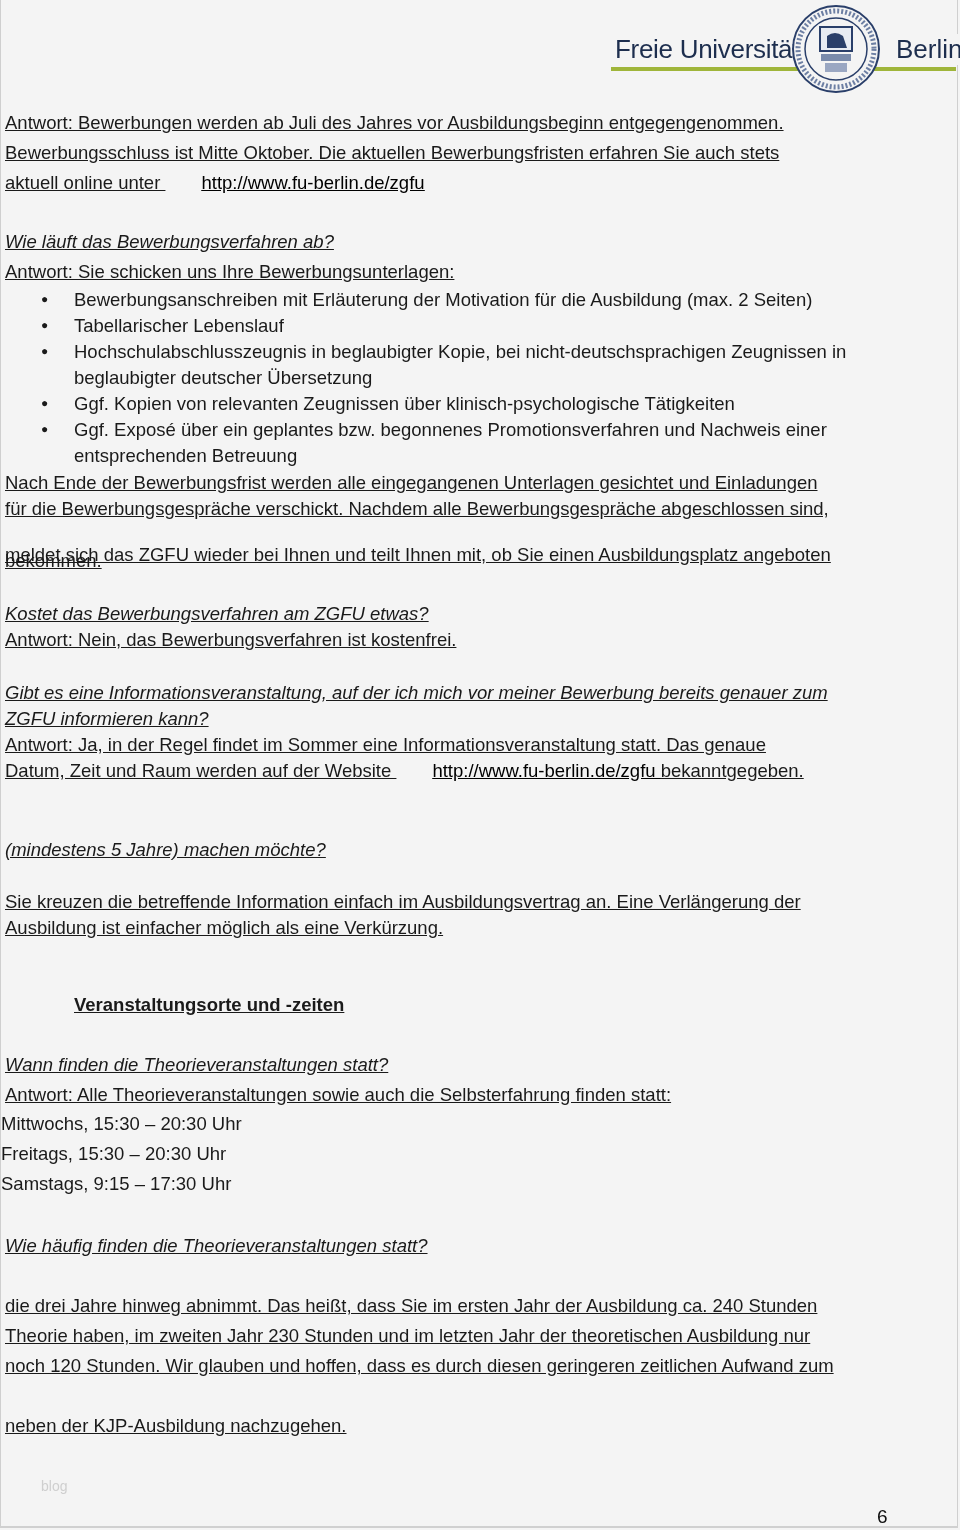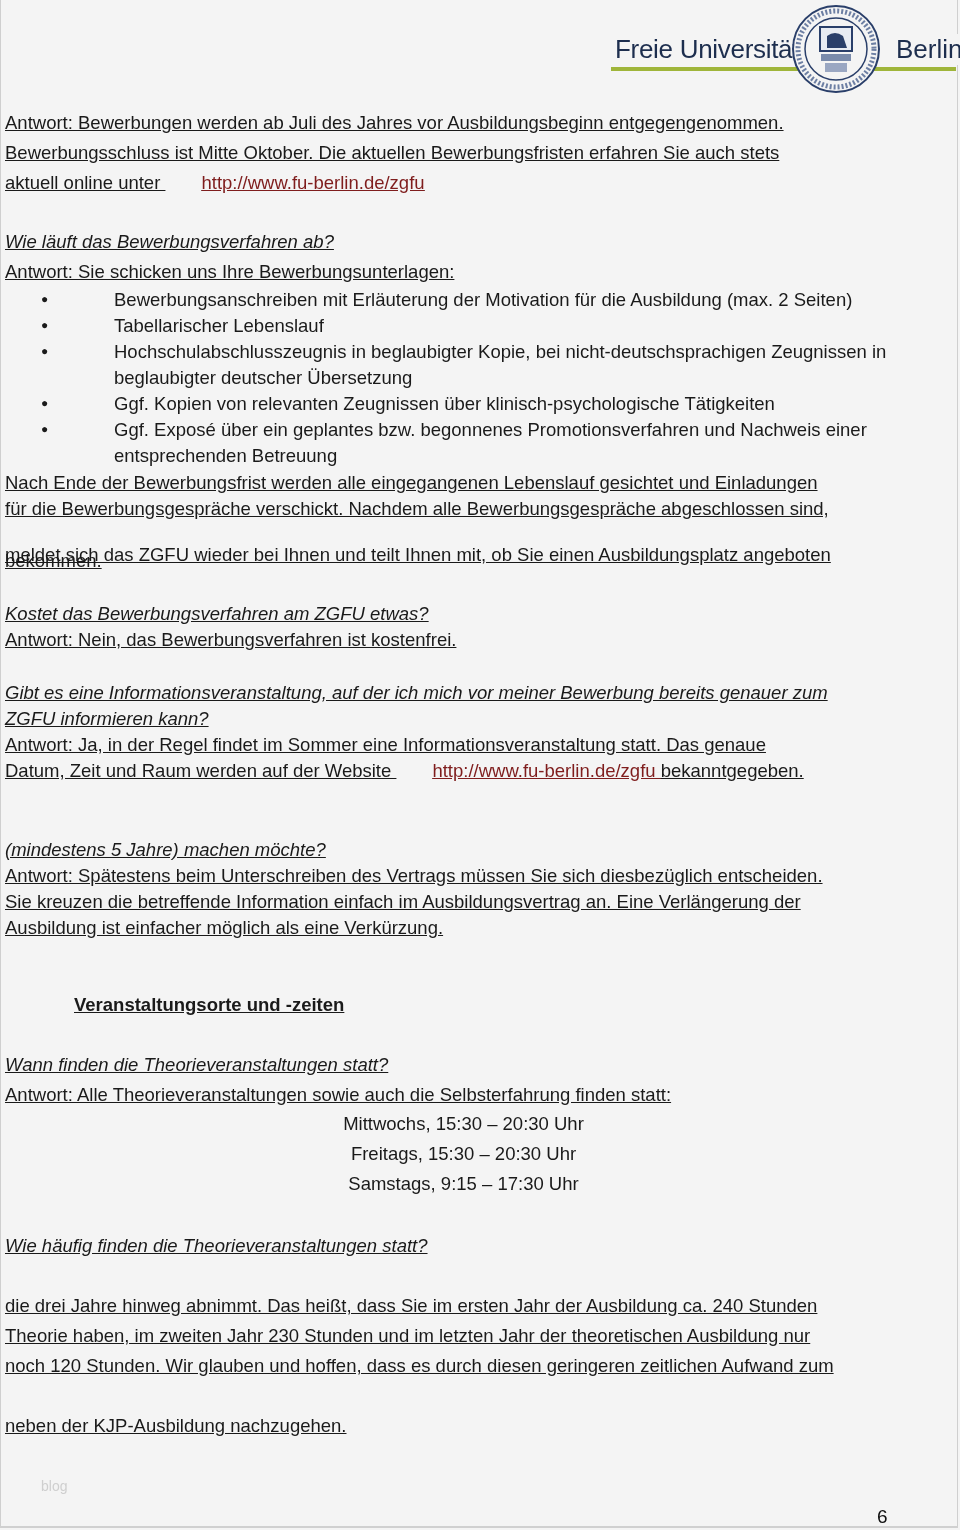--- a/index.html
+++ b/index.html
@@ -27,25 +27,25 @@
   }
   .logo-right {
     position: absolute; left: 283px; top: 30px; font-size: 26px; color: #1d2e4e;
     font-family: "Liberation Sans", sans-serif; background: #f4f4f4; padding-left: 2px;
   }
   .seal {
     position: absolute; left: 180px; top: 0px; width: 90px; height: 90px;
   }
   .text { position: absolute; left: 4px; font-size: 18.5px; line-height: 26px; white-space: nowrap; text-decoration: underline; }
   .it { font-style: italic; }
-  .link { color: #7f1d1d; text-decoration: underline; padding-left: 36px; }
+  .link { color: #000000; text-decoration: underline; padding-left: 36px; }
   .bullet { position: absolute; left: 40px; font-size: 12px; }
-  .btext { position: absolute; left: 73px; font-size: 18.5px; line-height: 26px; white-space: nowrap; margin-left: 40px; }
+  .btext { position: absolute; left: 73px; font-size: 18.5px; line-height: 26px; white-space: nowrap; }
   .bold { font-weight: bold; }
-  .center { position: absolute; left: 16px; width: 893px; text-align: center; font-size: 18.5px; }
+  .center { position: absolute; left: 0; width: 893px; font-size: 18.5px; }
   .watermark { position: absolute; left: 40px; top: 1478px; font-size: 14px; color: #cfcfcf; }
   .pagenum { position: absolute; left: 876px; top: 1506px; font-size: 19px; color: #111; }
 </style>
 </head>
 <body>
 
 <div class="page">
 
   <div class="header">
     <div class="logo-line"></div>
@@ -78,37 +78,36 @@
   <div class="btext" style="top:313px">Tabellarischer Lebenslauf</div>
   <span class="bullet" style="top:344px">●</span>
   <div class="btext" style="top:339px">Hochschulabschlusszeugnis in beglaubigter Kopie, bei nicht-deutschsprachigen Zeugnissen in</div>
   <div class="btext" style="top:365px">beglaubigter deutscher Übersetzung</div>
   <span class="bullet" style="top:396px">●</span>
   <div class="btext" style="top:391px">Ggf. Kopien von relevanten Zeugnissen über klinisch-psychologische Tätigkeiten</div>
   <span class="bullet" style="top:422px">●</span>
   <div class="btext" style="top:417px">Ggf. Exposé über ein geplantes bzw. begonnenes Promotionsverfahren und Nachweis einer</div>
   <div class="btext" style="top:443px">entsprechenden Betreuung</div>
 
-  <div class="text" style="top:470px">Nach Ende der Bewerbungsfrist werden alle eingegangenen Lebenslauf gesichtet und Einladungen</div>
+  <div class="text" style="top:470px">Nach Ende der Bewerbungsfrist werden alle eingegangenen Unterlagen gesichtet und Einladungen</div>
   <div class="text" style="top:496px">für die Bewerbungsgespräche verschickt. Nachdem alle Bewerbungsgespräche abgeschlossen sind,</div>
   <div class="text" style="top:542px">meldet sich das ZGFU wieder bei Ihnen und teilt Ihnen mit, ob Sie einen Ausbildungsplatz angeboten</div>
   <div class="text" style="top:548px">bekommen.</div>
 
   <div class="text it" style="top:601px">Kostet das Bewerbungsverfahren am ZGFU etwas?</div>
   <div class="text" style="top:627px">Antwort: Nein, das Bewerbungsverfahren ist kostenfrei.</div>
 
   <div class="text it" style="top:680px">Gibt es eine Informationsveranstaltung, auf der ich mich vor meiner Bewerbung bereits genauer zum</div>
   <div class="text it" style="top:706px">ZGFU informieren kann?</div>
   <div class="text" style="top:732px">Antwort: Ja, in der Regel findet im Sommer  eine Informationsveranstaltung statt. Das genaue</div>
   <div class="text" style="top:758px">
     <span>Datum, Zeit und Raum werden auf der Website </span><a class="link">http://www.fu-berlin.de/zgfu </a><span>bekanntgegeben.</span>
   </div>
 
   <div class="text it" style="top:837px">(mindestens 5 Jahre) machen möchte?</div>
-  <div class="text" style="top:863px">Antwort: Spätestens beim Unterschreiben des Vertrags müssen Sie sich diesbezüglich entscheiden.</div>
   <div class="text" style="top:889px">Sie kreuzen die betreffende Information einfach im Ausbildungsvertrag an. Eine Verlängerung der</div>
   <div class="text" style="top:915px">Ausbildung ist einfacher möglich als eine Verkürzung.</div>
 
   <div class="text bold" style="top:992px; left:73px">Veranstaltungsorte und -zeiten</div>
 
   <div class="text it" style="top:1052px">Wann finden die Theorieveranstaltungen statt?</div>
   <div class="text" style="top:1082px">Antwort: Alle Theorieveranstaltungen sowie auch die Selbsterfahrung finden statt:</div>
   <div class="center" style="top:1113px">Mittwochs, 15:30 – 20:30 Uhr</div>
   <div class="center" style="top:1143px">Freitags, 15:30 – 20:30 Uhr</div>
   <div class="center" style="top:1173px">Samstags, 9:15 – 17:30 Uhr</div>

